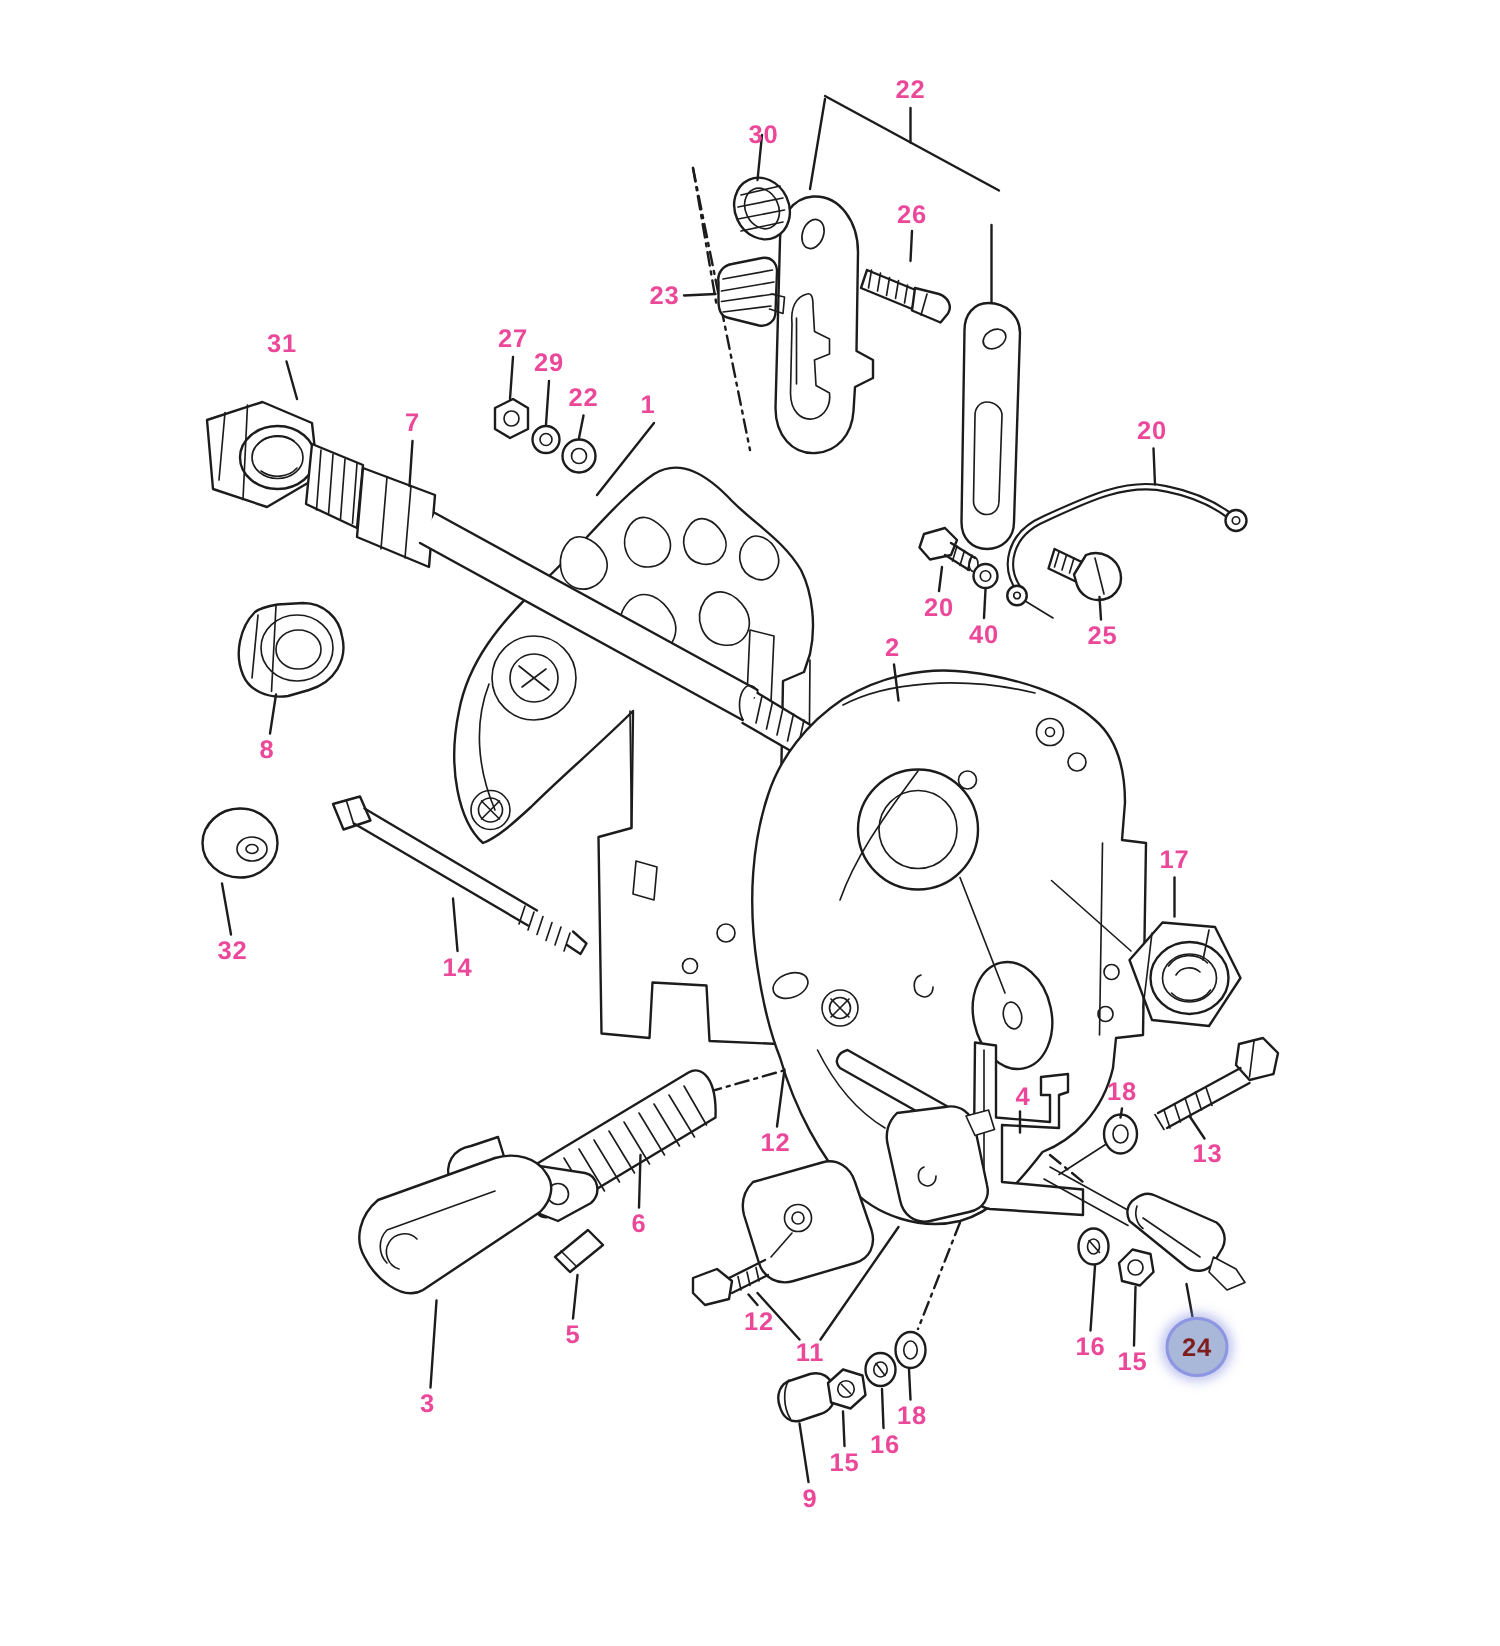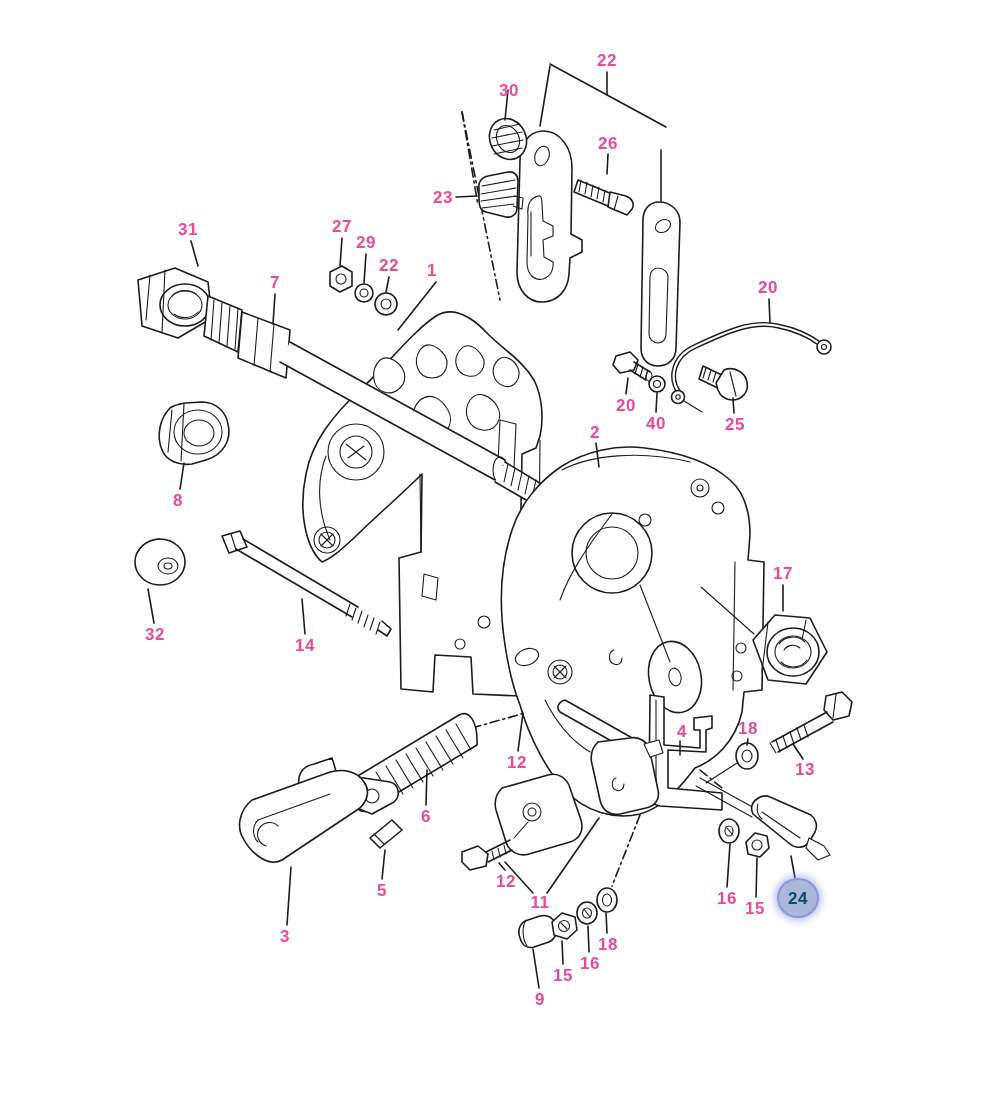--- a/index.html
+++ b/index.html
@@ -25,21 +25,21 @@
   .callout{
     position:absolute;transform:translate(-50%,-50%);
     font-size:17px;font-weight:bold;color:#ec4899;letter-spacing:0.5px;
     line-height:1;white-space:nowrap;cursor:pointer;
   }
   .callout.highlighted{
     width:42px;height:40px;border-radius:50%;
     background:var(--hl-fill);
     box-shadow:0 0 7px 3px rgba(141,150,226,0.55), inset 0 0 0 2px var(--hl-ring);
     display:flex;align-items:center;justify-content:center;
-    color:#0c4a6e;
+    color:#7f1d1d;
   }
 </style>
 </head>
 <body>
 
 <div id="stage">
   <svg id="art" width="1000" height="1097" viewBox="0 0 1000 1097">
 
     <g class="dash">
       <line x1="462" y1="112" x2="500" y2="300"></line>

